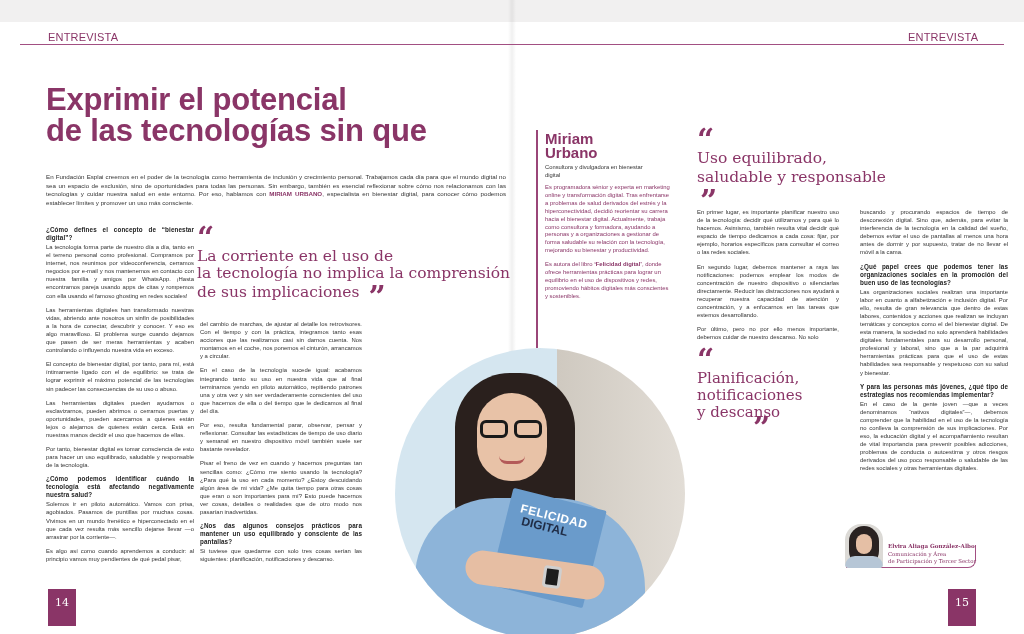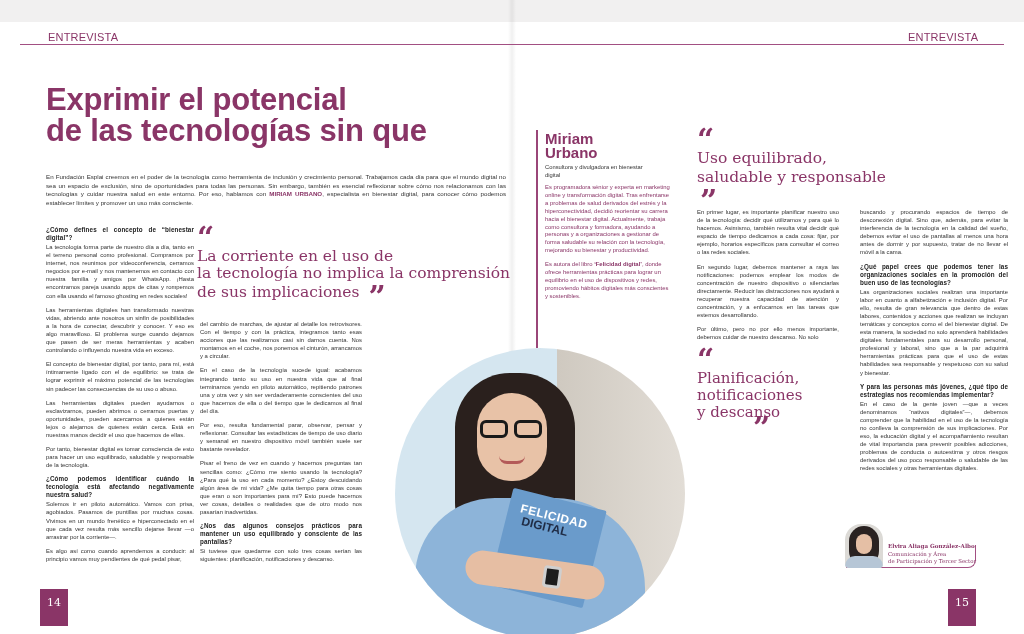--- a/index.html
+++ b/index.html
@@ -170,15 +170,15 @@
     <div class="a-hair"></div>
       <div class="a-face"></div>
       <div class="a-body"></div>
   </div>
   <div class="byline-name">Elvira Aliaga González-Albo</div>
   <div class="byline-role">
     <div>Comunicación y Área</div>
     <div>de Participación y Tercer Sector</div>
   </div>
 
-  <div class="page-num" style="left:40px;">14</div>
+  <div class="page-num" style="left:48px;">14</div>
   <div class="page-num" style="left:948px;">15</div>
 </div>
 
 </body></html>

